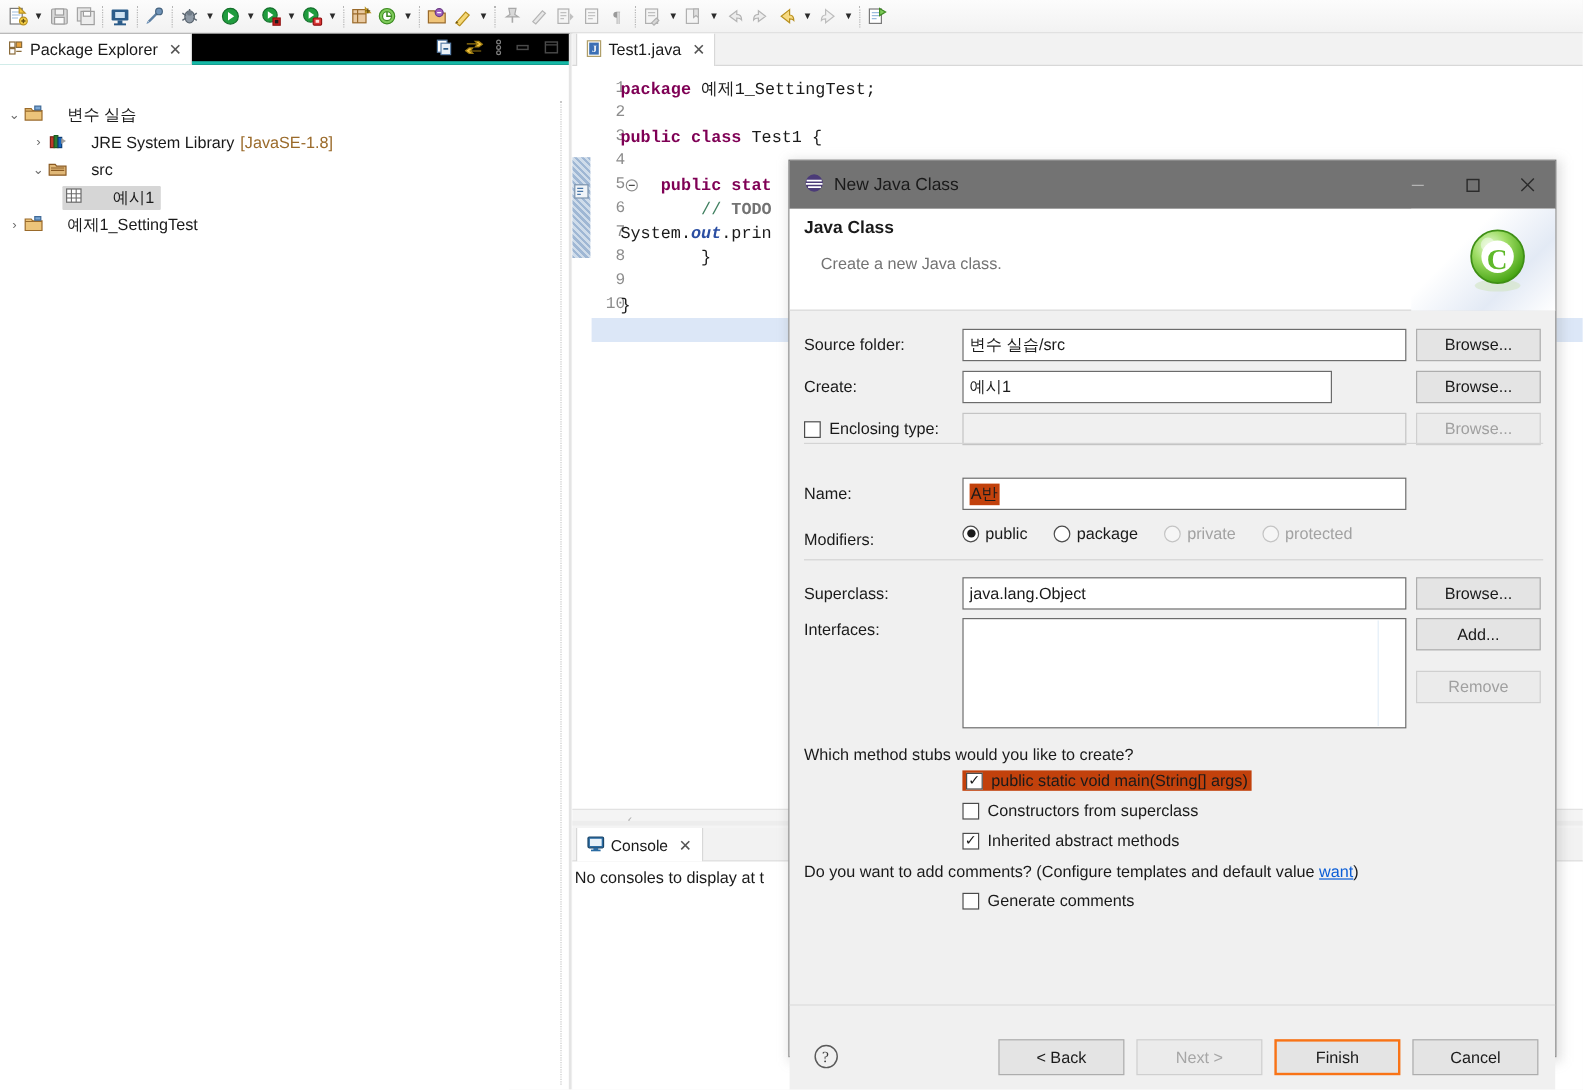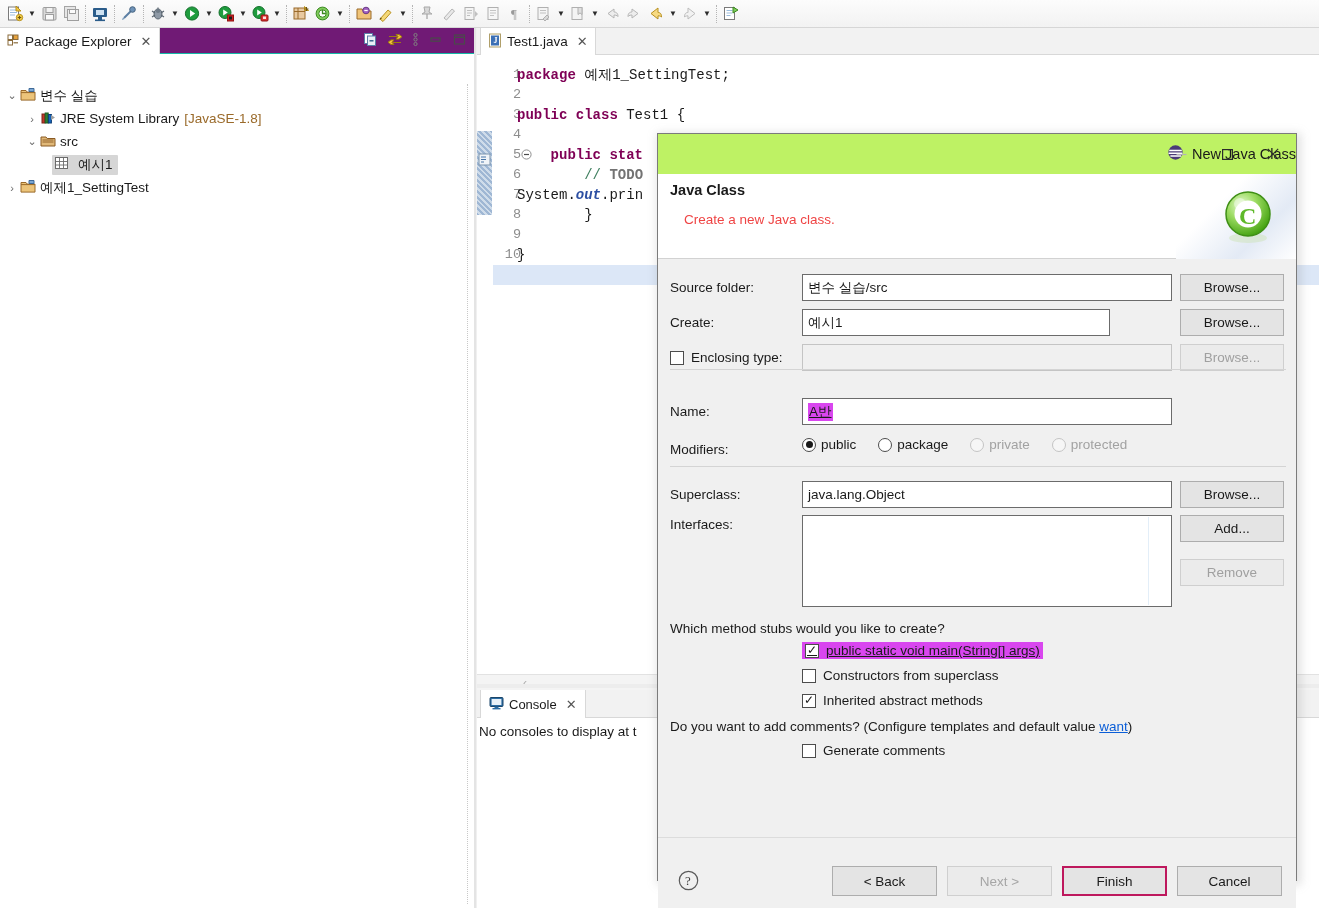--- a/index.html
+++ b/index.html
@@ -22,34 +22,34 @@
     display: flex; align-items: center; padding-left: 4px;
   }
   .tb-item { display:flex; align-items:center; height:26px; }
   .tb-ico { width:22px; height:22px; display:flex; align-items:center; justify-content:center; }
   .tb-arrow { width:12px; height:22px; display:flex; align-items:center; justify-content:center;
               font-size:8px; color:#2b2b2b; }
   .tb-sep { width:1px; height:18px; margin:0 3px; border-left:1px dotted #b5b5b5; }
 
   
   #left-panel { position:absolute; left:0; top:28px; width:475px; height:880px; background:#fff; }
-  #pe-tabrow { position:relative; height:26px; background:#701a75; border-bottom:1px solid #14b8a6; }
+  #pe-tabrow { position:relative; height:26px; background:#000000; border-bottom:3px solid #14b8a6; }
   #pe-tab {
     position:absolute; left:0; top:0; height:26px; padding:0 8px 0 6px;
     background:#ffffff; display:flex; align-items:center; gap:5px;
     border-right:1px solid #d8d8d8;
   }
   #pe-tab .tab-label { font-size:13.5px; color:#1a1a1a; }
   .tab-x { font-size:13px; color:#555; margin-left:4px; cursor:pointer; }
   #pe-tools { position:absolute; right:8px; top:0; height:26px; display:flex; align-items:center; gap:9px; }
 
   #pe-tree { position:absolute; left:0; top:54px; width:467px; height:826px; background:#fff; padding-top:2px; }
   .tnode { display:flex; align-items:center; height:23px; font-size:13.5px; white-space:nowrap; }
   .twist { width:16px; text-align:center; font-size:11px; color:#6b6b6b; user-select:none; }
-  .tnode .tlabel { margin-left:4px; }
+  .tnode .tlabel { margin-left:20px; }
   .tnode .tlabel2 { margin-left:5px; color:#9a6a2a; }
   .sel-bg { background:#d6d6d6; padding:1px 5px 1px 2px; border-radius:1px; }
   #pe-scroll { position:absolute; right:2px; top:56px; width:6px; height:820px;
                border-left:1px dotted #c8c8c8; }
   #pe-divider { position:absolute; left:474px; top:28px; width:2px; height:880px; background:#e4e4e4; }
 
   
   #editor-area { position:absolute; left:477px; top:28px; width:842px; height:662px; background:#fff; }
   #ed-tabrow { position:relative; height:27px; background:#f2f2f2; border-bottom:1px solid #d8d8d8; }
   #ed-tab { position:absolute; left:3px; top:0; height:27px; padding:0 7px;
@@ -87,31 +87,31 @@
             border-left:1px solid #d8d8d8; border-right:1px solid #d8d8d8; }
   #cn-body { position:absolute; left:0; top:28px; width:842px; height:190px; background:#fff;
              padding:6px 0 0 2px; font-size:13.5px; }
   #cn-sep { position:absolute; left:477px; top:684px; width:842px; height:4px; background:#ededed; }
 
   
   #dlg-shadow { position:absolute; left:657px; top:133px; width:644px; height:752px;
                 background:rgba(120,120,120,0.22); filter:blur(5px); }
   #dialog { position:absolute; left:657px; top:133px; width:640px; height:748px;
             background:#f0f0f0; border:1px solid #7b7b7b; }
-  #dlg-titlebar { position:relative; height:40px; background:#bef264;
-                  display:flex; align-items:center; padding-left:0;justify-content:flex-end; }
+  #dlg-titlebar { position:relative; height:40px; background:#737373;
+                  display:flex; align-items:center; padding-left:12px; }
   #dlg-title-txt { font-size:14.5px; color:#1a1a1a; margin-left:8px; }
   #dlg-winbtns { position:absolute; right:0; top:0; height:40px; display:flex; }
   .winbtn { width:46px; height:40px; display:flex; align-items:center; justify-content:center;
             cursor:default; }
 
   #dlg-header { position:relative; height:85px; background:#ffffff;
                 border-bottom:1px solid #d2d2d2; padding:8px 0 0 12px; }
   #dlg-h1 { font-size:14.5px; font-weight:bold; color:#1a1a1a; }
-  #dlg-h2 { font-size:13.5px; color:#ef4444; margin-top:14px; margin-left:14px; }
+  #dlg-h2 { font-size:13.5px; color:#737373; margin-top:14px; margin-left:14px; }
   #dlg-banner { position:absolute; right:0; top:0; width:120px; height:85px;
                 background:linear-gradient(135deg,#ffffff 0%, #ffffff 35%, #e3eaf5 70%, #ffffff 100%);
                 overflow:hidden; }
 
   #dlg-body { position:relative; height:578px; background:#f0f0f0; padding:14px 0 0 0; }
   .frow { position:relative; display:flex; align-items:center; height:29px; margin:0 0 6px 0;
           padding-left:12px; }
   .flabel { width:132px; font-size:13.5px; color:#1a1a1a; flex:0 0 132px; }
   .ftext { height:27px; background:#fff; border:1px solid #6b6b6b;
            font-size:13.5px; padding:2px 5px; display:flex; align-items:center; color:#1a1a1a; }
@@ -136,31 +136,31 @@
   .modrow { display:flex; align-items:center; padding-left:144px; height:25px; }
   .modopt { display:flex; align-items:center; gap:5px; font-size:13.5px; margin-right:22px; }
   .modopt.dis { color:#a2a2a2; }
 
   #iface-list { background:#fff; border:1px solid #6b6b6b; position:relative; }
   #iface-list .inner-div { position:absolute; right:22px; top:1px; bottom:1px; width:1px;
                            background:#e3eef8; }
 
   .stubrow { display:flex; align-items:center; gap:7px; padding-left:144px;
              height:25px; font-size:13.5px; }
-  .hlite { background:#d946ef; padding:0 1px;text-decoration:underline; }
+  .hlite { background:#c2410c; padding:0 1px; }
 
   #dlg-footer { position:relative; height:84px; background:#f0f0f0;
                 border-top:1px solid #dcdcdc; }
   #help-ico { position:absolute; left:20px; top:32px; }
   #btnbar { position:absolute; right:14px; top:28px; display:flex; gap:10px; }
   .dbtn { width:105px; height:30px; background:#e4e4e4; border:1px solid #adadad;
           font-size:13.5px; display:flex; align-items:center; justify-content:center;
           color:#1a1a1a; cursor:default; }
   .dbtn.dis { color:#a6a6a6; background:#ebebeb; border:1px solid #cfcfcf; }
-  .dbtn.focus { border:2px solid #be185d; background:#e4e4e4; }
+  .dbtn.focus { border:2px solid #f97316; background:#e4e4e4; }
   .link { color:#0b5ed7; text-decoration:underline; cursor:pointer; }
 </style>
 </head>
 <body>
 
 <div id="root">
 
   <div id="toolbar">
 
     <div class="tb-item">

